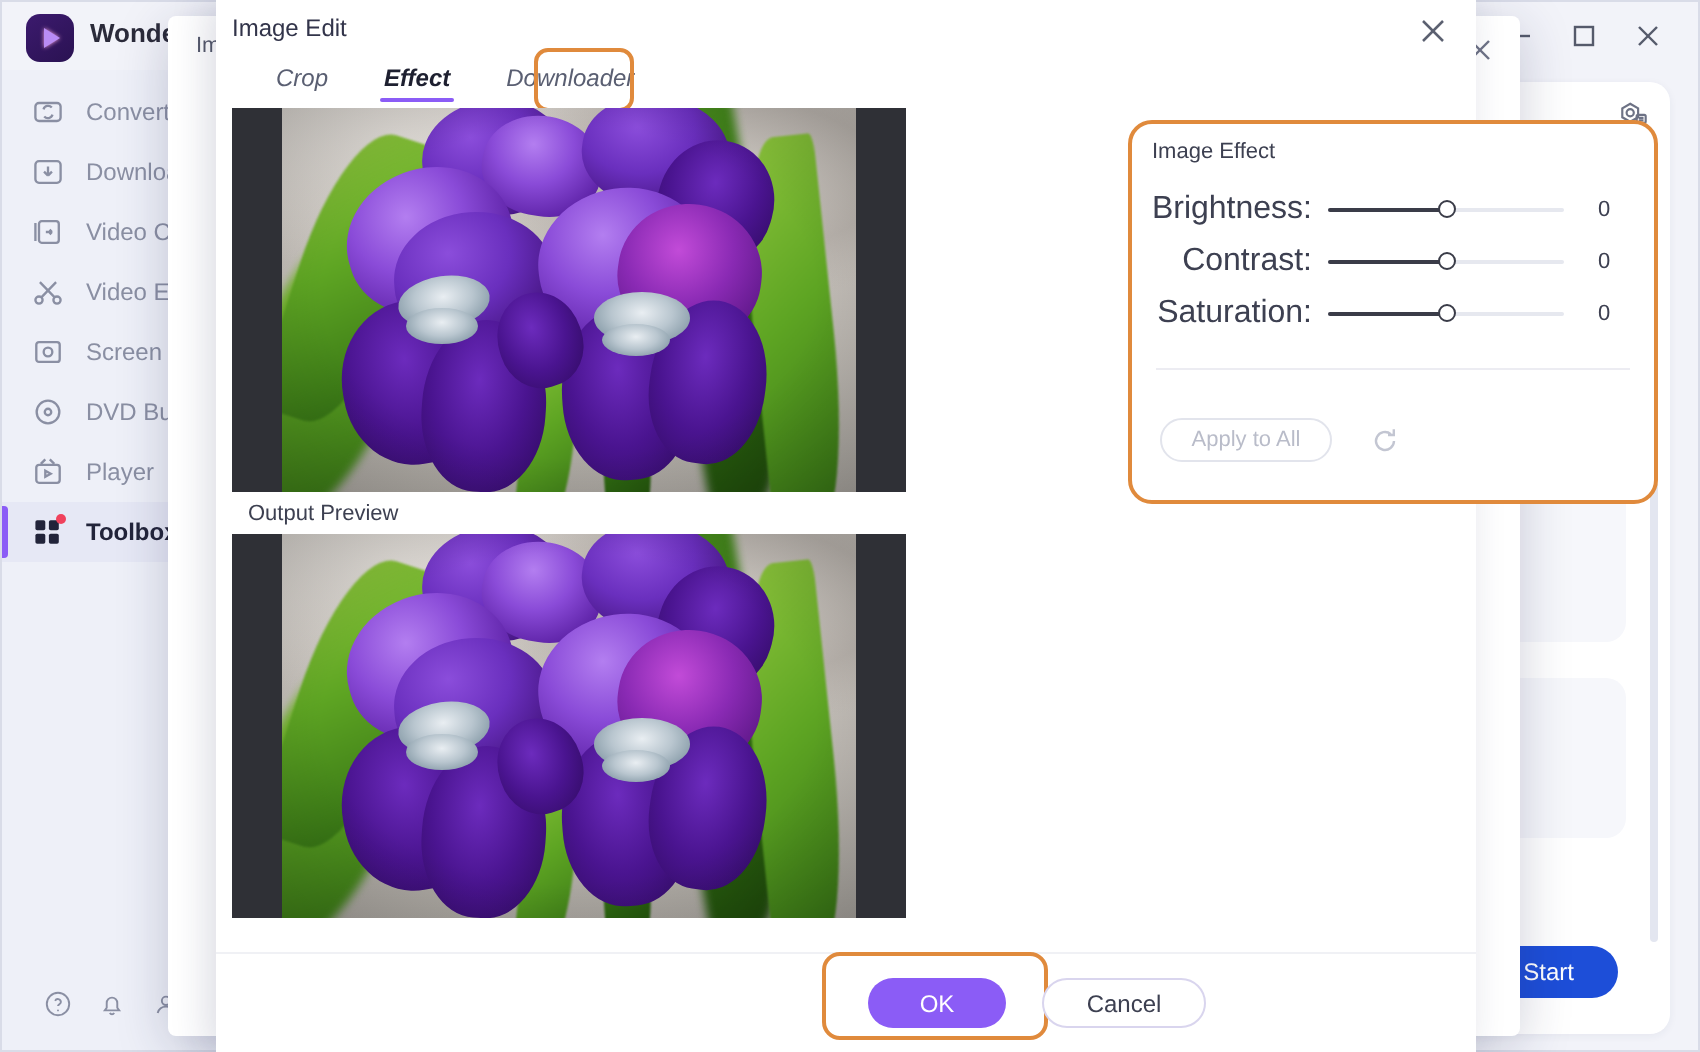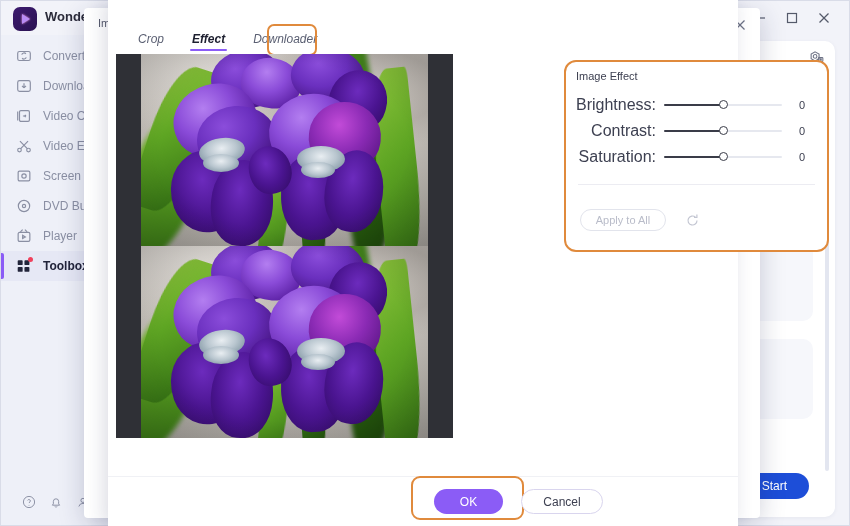--- a/index.html
+++ b/index.html
@@ -494,20 +494,29 @@
     <div class="mid-close">
       <svg width="12" height="12" viewBox="0 0 12 12">
           <line x1="1.5" y1="1.5" x2="10.5" y2="10.5" stroke="currentColor" stroke-width="1.2"></line>
           <line x1="10.5" y1="1.5" x2="1.5" y2="10.5" stroke="currentColor" stroke-width="1.2"></line>
         </svg>
     </div>
   </div>
 
   <div class="dialog">
 
+    <div class="dlg-titlebar">
+      <div class="dlg-title">Image Edit</div>
+      <div class="dlg-close">
+        <svg width="13" height="13" viewBox="0 0 13 13">
+            <line x1="1.5" y1="1.5" x2="11.5" y2="11.5" stroke="currentColor" stroke-width="1.25"></line>
+            <line x1="11.5" y1="1.5" x2="1.5" y2="11.5" stroke="currentColor" stroke-width="1.25"></line>
+          </svg>
+      </div>
+    </div>
 
     <div class="tabs">
       <div class="tab">Crop</div>
       <div class="tab active">Effect</div>
       <div class="tab">Downloader</div>
     </div>
     <div class="tab-highlight"></div>
 
     <div class="preview-col">
 
@@ -537,20 +546,21 @@
           <div class="petal deep" style="left:140px;top:100px;width:64px;height:86px;transform:rotate(-4deg);"></div>
           <div class="petal deep" style="left:184px;top:96px;width:58px;height:82px;transform:rotate(8deg);"></div>
           <div class="beard" style="left:156px;top:92px;width:48px;height:26px;"></div>
           <div class="beard" style="left:160px;top:108px;width:34px;height:16px;"></div>
 
           <div class="petal deep" style="left:108px;top:92px;width:42px;height:48px;transform:rotate(-18deg);"></div>
           <div class="vignette"></div>
         </div>
       </div>
 
+      <div class="strip-label">Output Preview</div>
 
       <div class="img-stage" id="stage-bottom">
         <div class="photo">
           <div class="leaf blur" style="left:-14px;top:46px;width:72px;height:168px;transform:rotate(22deg);"></div>
           <div class="leaf" style="left:8px;top:10px;width:52px;height:150px;transform:rotate(18deg);"></div>
           <div class="leaf dark blur" style="left:196px;top:-10px;width:46px;height:210px;transform:rotate(-10deg);"></div>
           <div class="leaf" style="left:236px;top:14px;width:40px;height:200px;transform:rotate(-6deg);"></div>
           <div class="leaf" style="left:120px;top:112px;width:26px;height:106px;transform:rotate(6deg);"></div>
           <div class="leaf dark" style="left:160px;top:124px;width:24px;height:92px;transform:rotate(-4deg);"></div>
 

